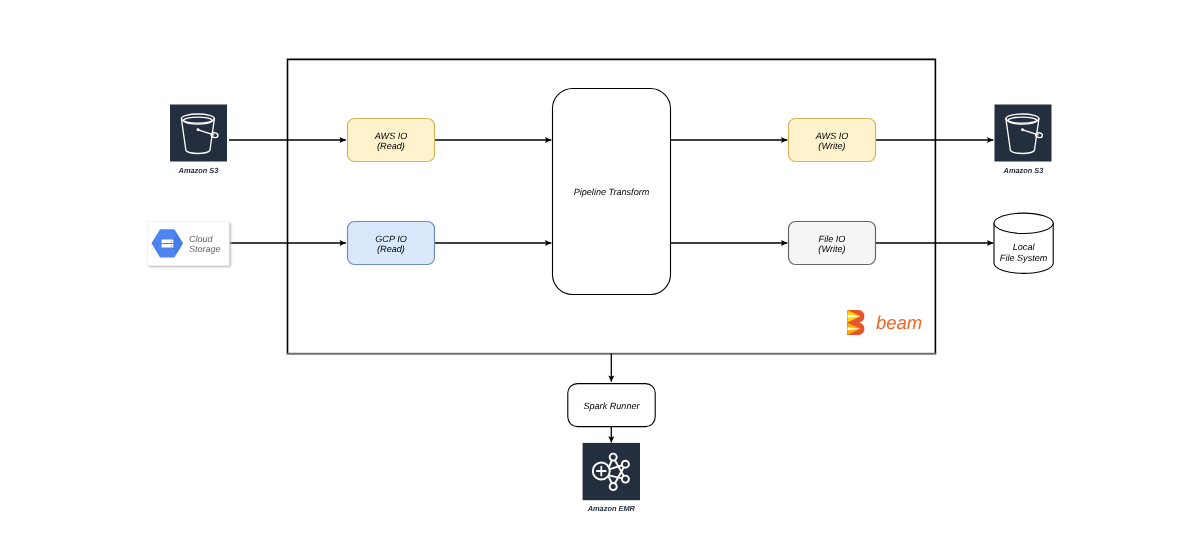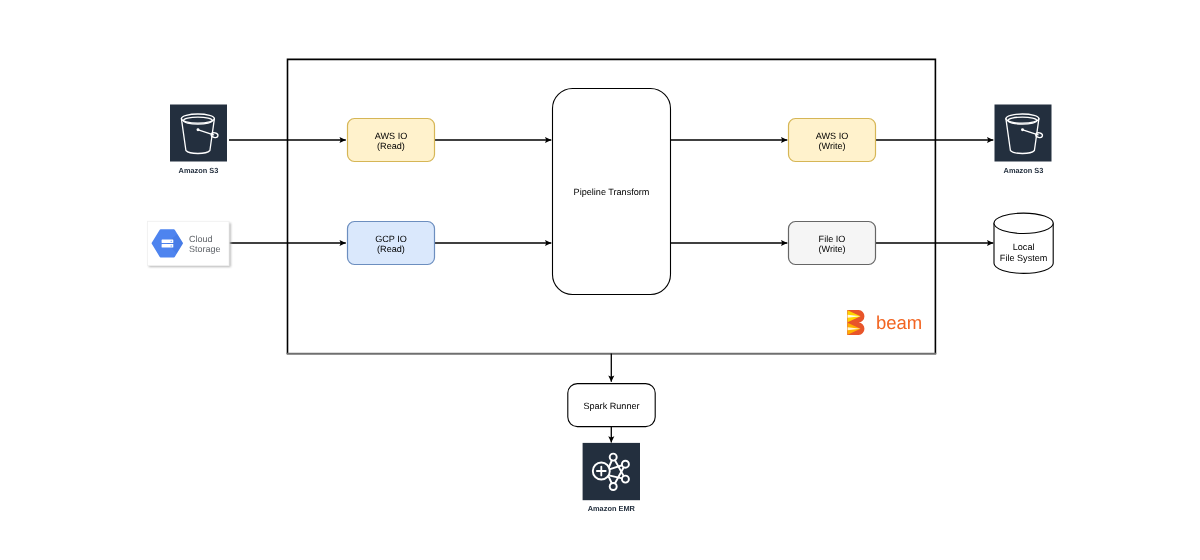--- a/index.html
+++ b/index.html
@@ -1,21 +1,21 @@
 <!DOCTYPE html>
 <html><head>
 <meta charset="utf-8">
 <title>Apache Beam Pipeline Architecture Diagram</title>
 <style>
   html,body{margin:0;padding:0;background:#ffffff;}
   body{width:1200px;height:560px;overflow:hidden;
        font-family:"Liberation Sans",sans-serif;
        -webkit-font-smoothing:antialiased;-moz-osx-font-smoothing:grayscale;text-rendering:geometricPrecision;}
   #stage{position:relative;width:1016px;height:560px;background:#5eead4;
-         transform:translateZ(0);will-change:transform;}
+         transform:translateZ(0);will-change:transform;font-style:italic;}
   svg{display:block;}
   .nodetext{font-family:"Liberation Sans",sans-serif;font-size:9.1px;fill:#000000;
             text-anchor:middle;-webkit-font-smoothing:antialiased;}
   .awslabel{font-family:"Liberation Sans",sans-serif;font-size:7.4px;font-weight:bold;
             fill:#232f3e;text-anchor:middle;}
   .gcstext{font-family:"Liberation Sans",sans-serif;font-size:9px;fill:#5f6368;}
   .beamword{font-family:"Liberation Sans",sans-serif;font-size:18.5px;fill:#f26522;}
 </style>
 </head>
 <body>

